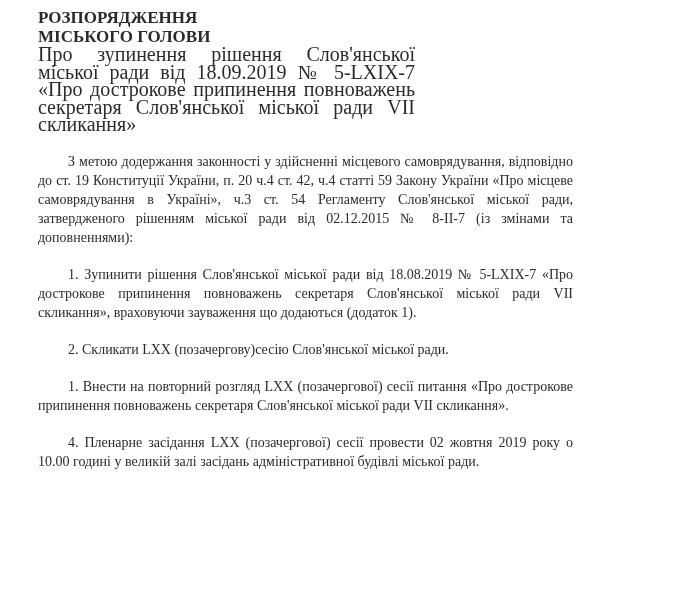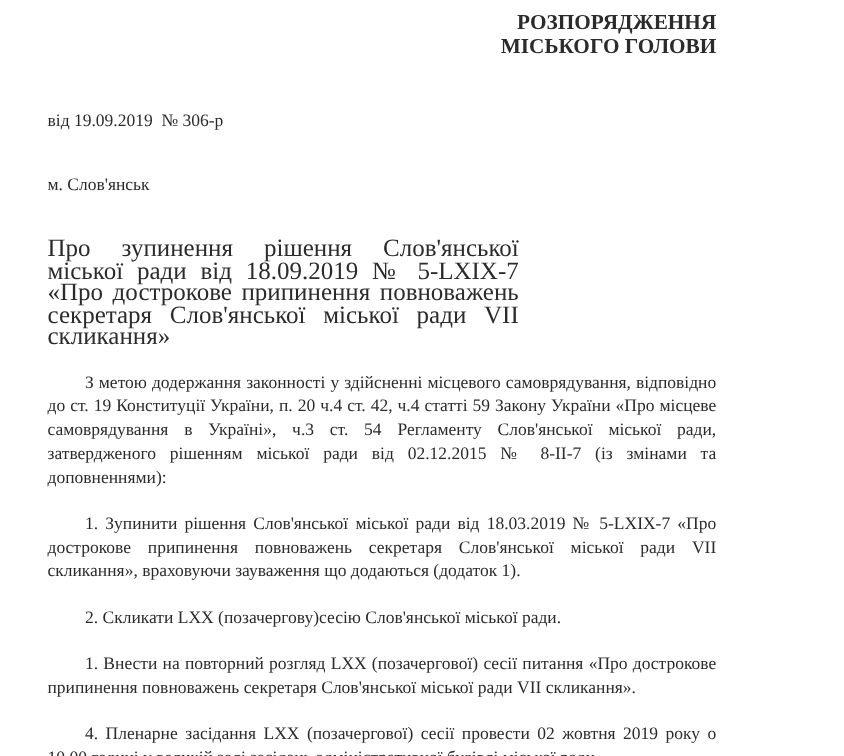--- a/index.html
+++ b/index.html
@@ -15,21 +15,21 @@
     width: 675px;
     height: 605px;
     padding: 8px 0 0 38px;
     font-family: "Liberation Serif", "DejaVu Serif", serif;
     color: #2b2b2b;
     background: #ffffff;
   }
   .content { width: 535px; }
   .doc-title {
     width: 535px;
-    text-align: right;
+    text-align: left;
     font-size: 17px;
     font-weight: bold;
     line-height: 19px;
     margin: 0;
   }
   .meta {
     margin-top: 9px;
     font-size: 14px;
     line-height: 17px;
     white-space: pre-wrap;
@@ -55,28 +55,24 @@
 <body>
 
 <div class="page">
   <div class="content">
 
     <div class="doc-title">
       <div>РОЗПОРЯДЖЕННЯ</div>
       <div>МІСЬКОГО ГОЛОВИ</div>
     </div>
 
-    <div class="meta">
-      <div>від 19.09.2019  № 306-р</div>
-      <div>м. Слов'янськ</div>
-    </div>
 
     <div class="subject">Про зупинення рішення Слов'янської міської ради  від 18.09.2019 №  5-LXIX-7 «Про дострокове припинення повноважень секретаря Слов'янської міської ради VII скликання»</div>
 
     <p class="para first">З метою додержання законності у здійсненні місцевого самоврядування, відповідно до ст. 19 Конституції України, п. 20 ч.4 ст. 42, ч.4 статті 59 Закону України «Про місцеве самоврядування в Україні», ч.3 ст. 54 Регламенту Слов'янської міської ради, затвердженого рішенням міської ради від 02.12.2015 № 8-II-7 (із змінами та доповненнями):</p>
 
-    <p class="para">1. Зупинити рішення Слов'янської міської ради  від 18.03.2019 № 5-LXIX-7 «Про дострокове припинення повноважень секретаря Слов'янської міської ради VII скликання», враховуючи зауваження що додаються (додаток 1).</p>
+    <p class="para">1. Зупинити рішення Слов'янської міської ради  від 18.08.2019 № 5-LXIX-7 «Про дострокове припинення повноважень секретаря Слов'янської міської ради VII скликання», враховуючи зауваження що додаються (додаток 1).</p>
     <p class="para">2. Скликати LXX (позачергову)сесію Слов'янської міської ради.</p>
     <p class="para">1. Внести на повторний розгляд LXX (позачергової) сесії питання «Про дострокове припинення повноважень секретаря Слов'янської міської ради VII скликання».</p>
     <p class="para">4. Пленарне засідання LXX (позачергової) сесії провести 02 жовтня 2019 року о 10.00 годині у великій залі засідань адміністративної будівлі міської ради.</p>
 
   </div>
 </div>
 
 </body></html>

